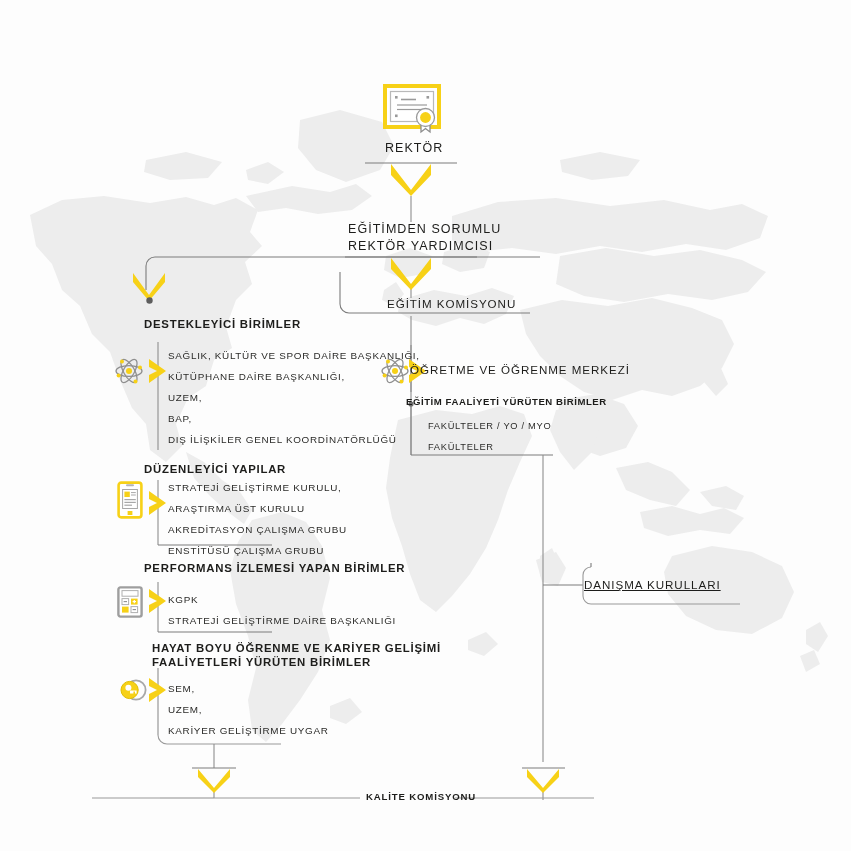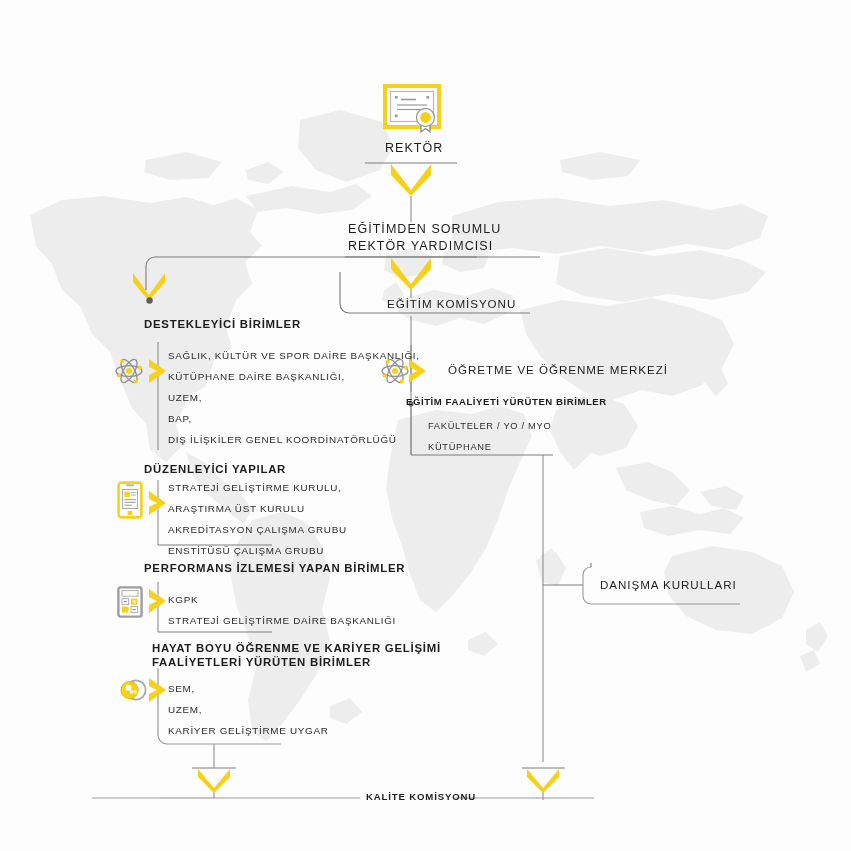--- a/index.html
+++ b/index.html
@@ -411,29 +411,29 @@
         <circle cx="8" cy="5.4" r="2" fill="#F7D117"></circle>
         <circle cx="4.6" cy="19.5" r="2" fill="#F7D117"></circle>
         <circle cx="21.5" cy="25.5" r="2" fill="#F7D117"></circle>
       </svg>
     </div>
     <div class="node chev" style="left:408px; top:358px;">
       <svg width="20" height="26" viewBox="0 0 20 26">
         <path d="M1 1 L18 13 L1 25 L1 17 L9 13 L1 9 Z" fill="#F7D117"></path>
       </svg>
     </div>
-    <div class="node lbl-mid" style="left:448px; top:363px;">ÖĞRETME VE ÖĞRENME MERKEZİ</div>
+    <div class="node lbl-mid" style="left:410px; top:363px;">ÖĞRETME VE ÖĞRENME MERKEZİ</div>
 
     <div class="node lbl-bold-sm" style="left:406px; top:396px;">EĞİTİM FAALİYETİ YÜRÜTEN BİRİMLER</div>
     <div class="node group-list" style="left:428px; top:413px;">
       <div class="row"><span class="lbl-sub">FAKÜLTELER / YO / MYO</span></div>
-      <div class="row"><span class="lbl-sub">KÜTÜPHANE</span></div>
-    </div>
-
-    <div class="node lbl-mid" style="left:600px; top:578px;">DANIŞMA KURULLARI</div>
+      <div class="row"><span class="lbl-sub">FAKÜLTELER</span></div>
+    </div>
+
+    <div class="node lbl-mid" style="left:584px; top:578px;text-decoration:underline;">DANIŞMA KURULLARI</div>
 
     <div class="node" style="left:196px; top:768px;">
       <svg width="36" height="26" viewBox="0 0 36 26">
         <path d="M2 1 L18 20 L34 1 L34 9 L18 25 L2 9 Z" fill="#F7D117"></path>
       </svg>
     </div>
     <div class="node" style="left:525px; top:768px;">
       <svg width="36" height="26" viewBox="0 0 36 26">
         <path d="M2 1 L18 20 L34 1 L34 9 L18 25 L2 9 Z" fill="#F7D117"></path>
       </svg>

